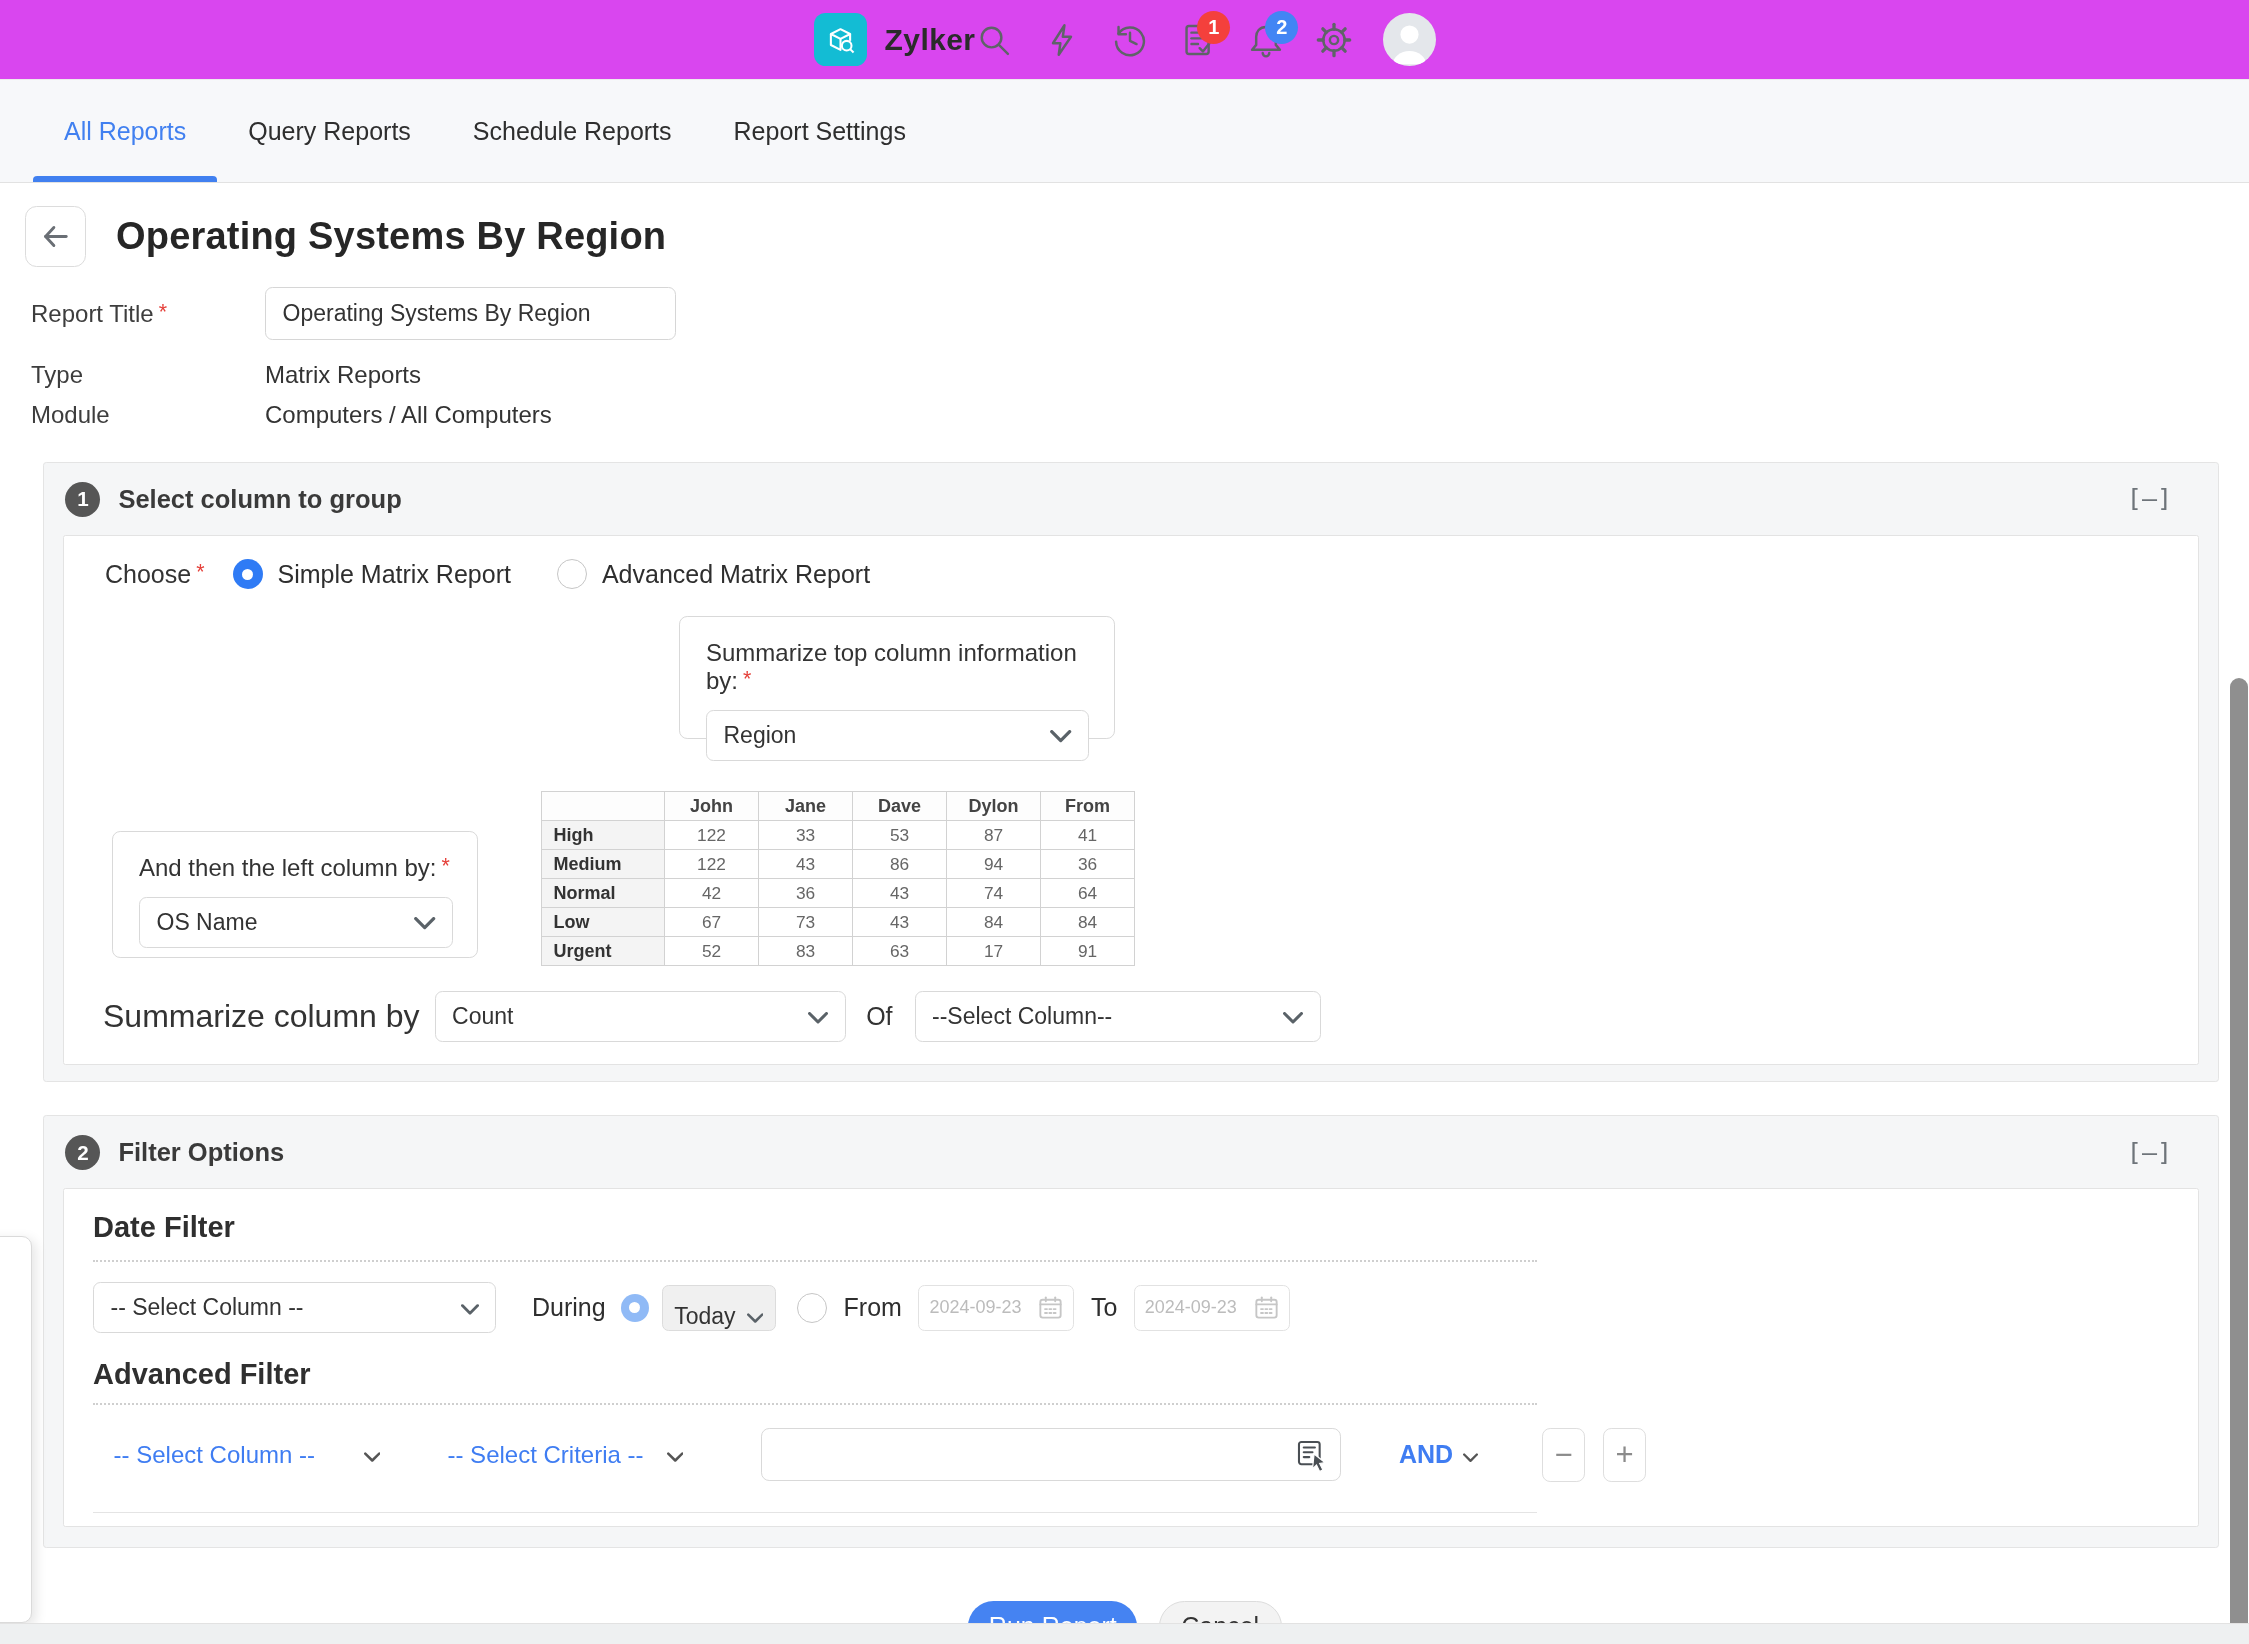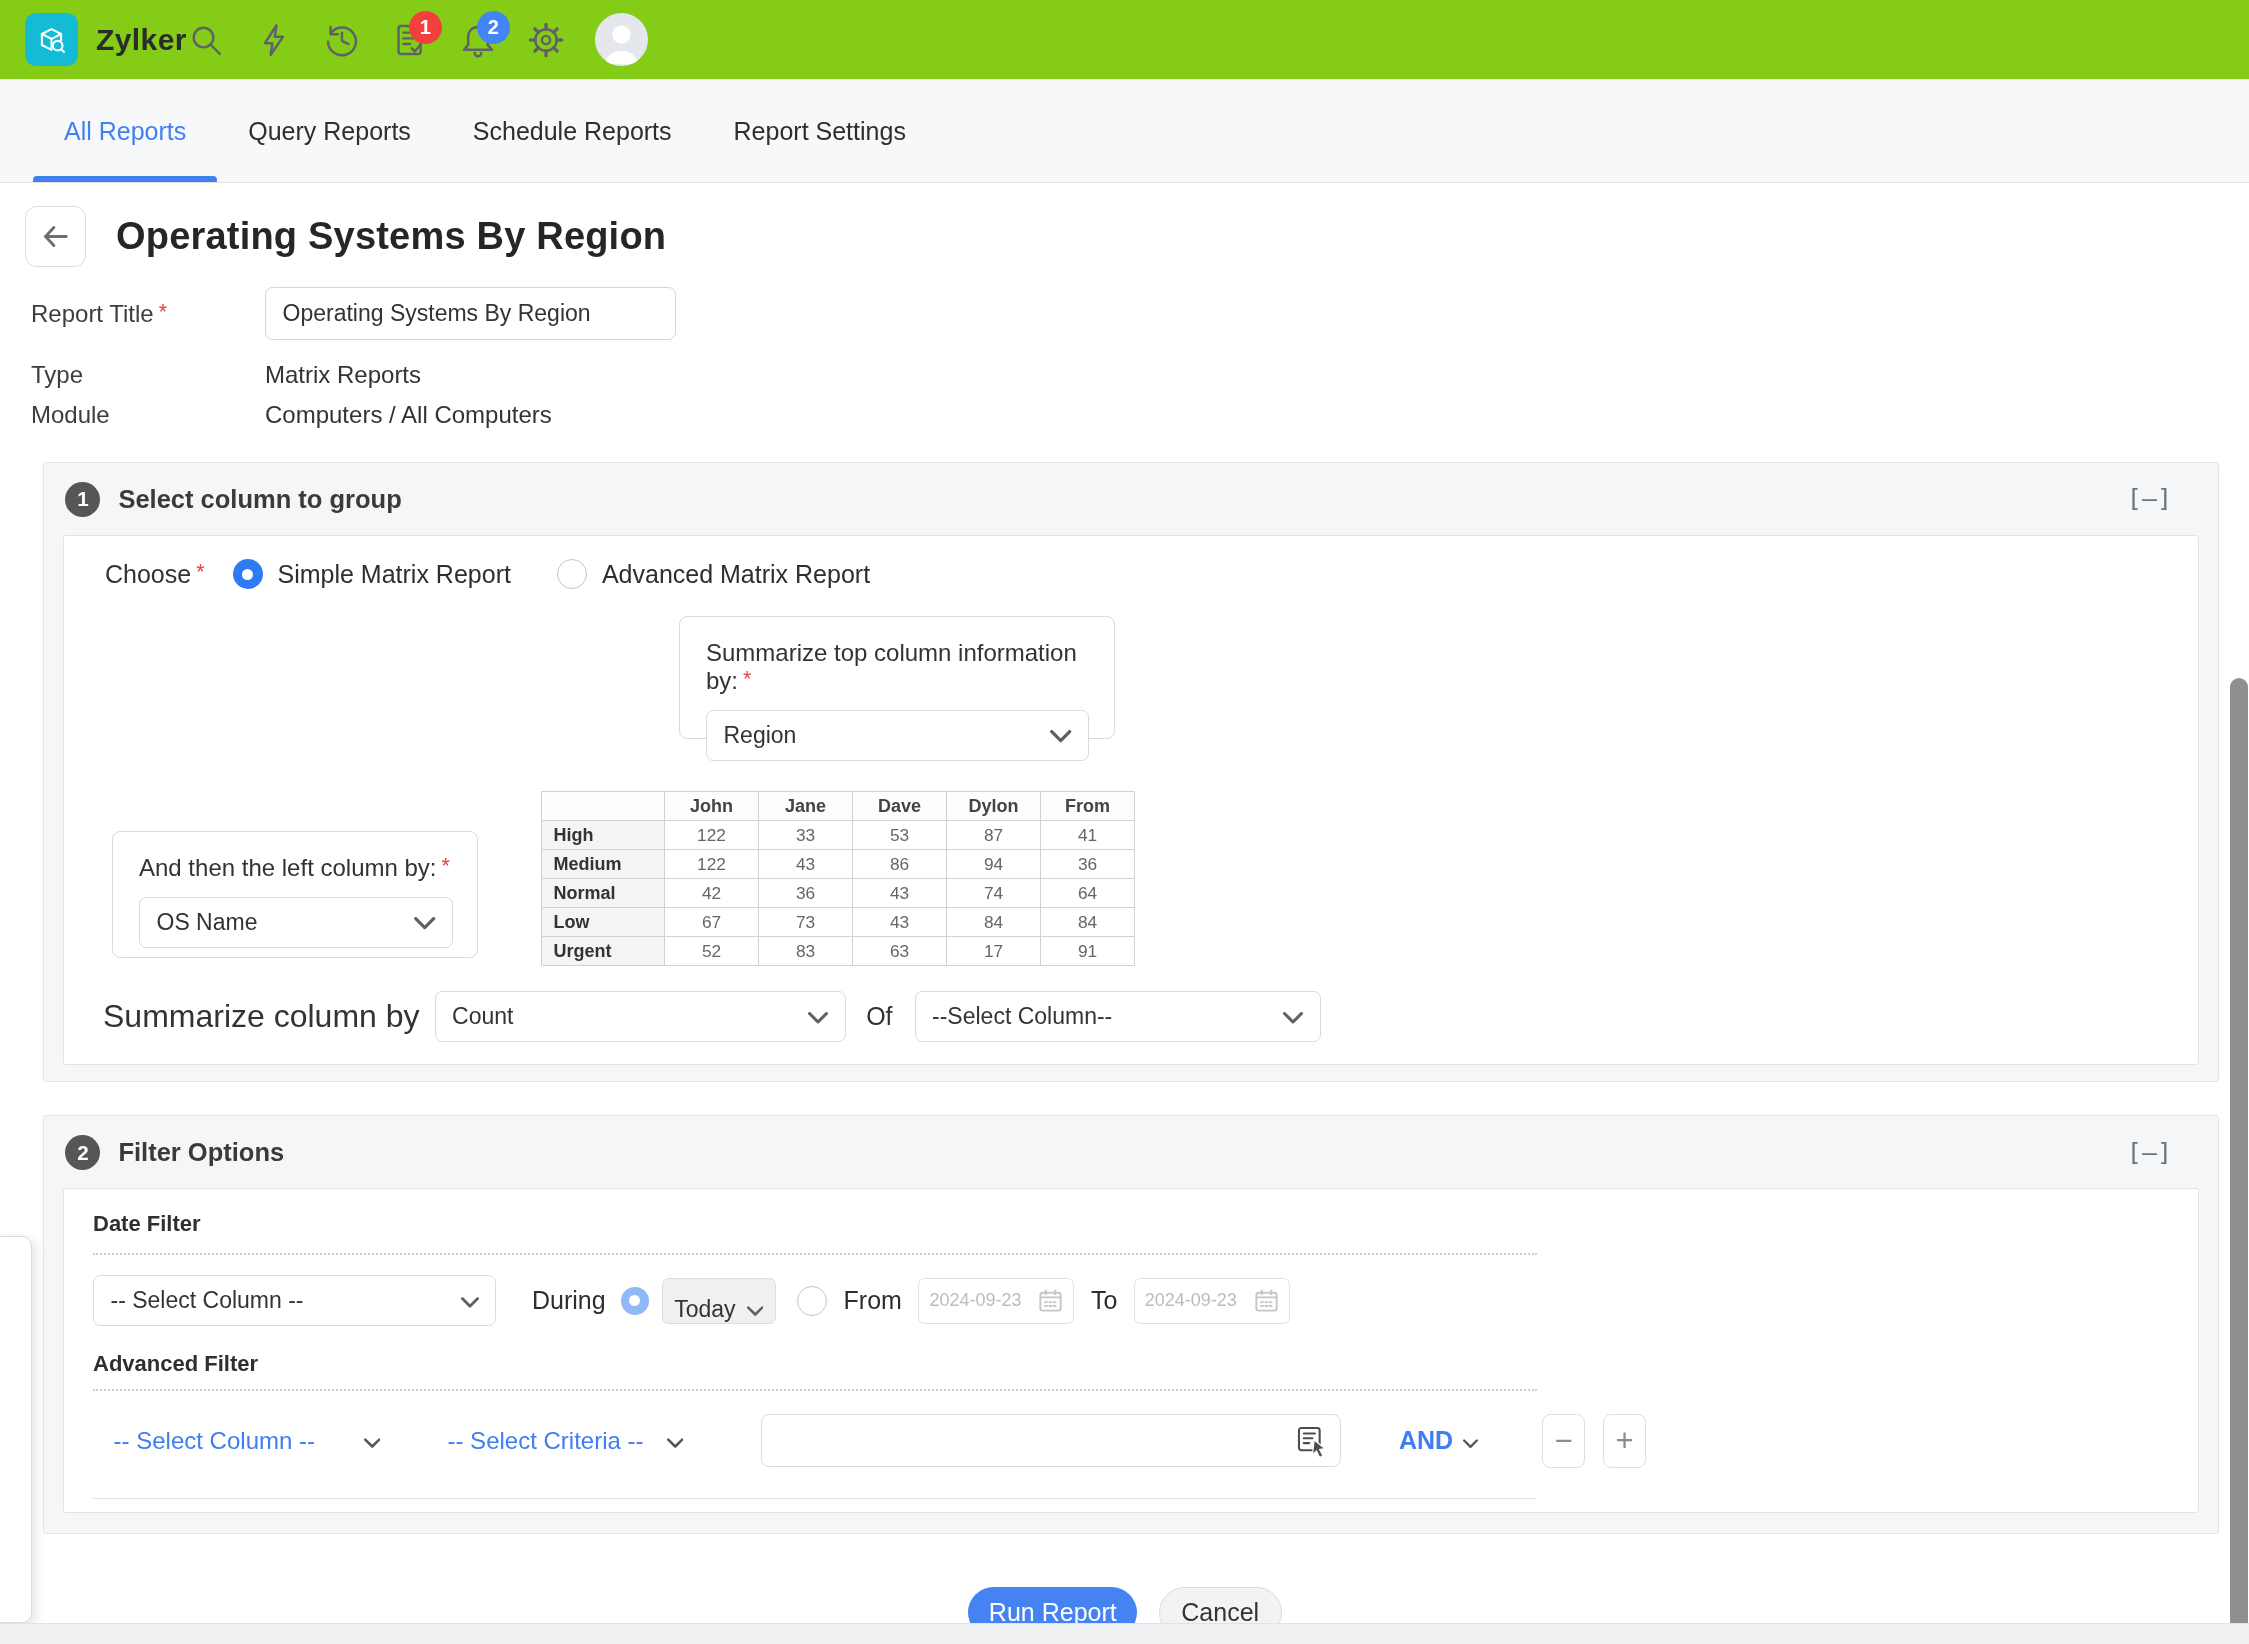--- a/index.html
+++ b/index.html
@@ -1,22 +1,22 @@
 <!DOCTYPE html>
 <html style="font-size:13px"><head>
 <meta charset="utf-8">
 <style>
   * { margin:0; padding:0; box-sizing:border-box; }
   html,body { background:#eef0f2; }
   body { font-family:"Liberation Sans", sans-serif; }
   .screen { position:relative; width:2250px; height:1644px; background:#fff; overflow:hidden; }
 
   
-  .topbar { position:absolute; top:0; left:0; width:100%; height:79px; background:#84cc16;
-            display:flex; align-items:center; justify-content:flex-start; padding:0 25px; }
+  .topbar { position:absolute; top:0; left:0; width:100%; height:79px; background:#d946ef;
+            display:flex; align-items:center; justify-content:center; padding:0 25px; }
   .brand { display:flex; align-items:center; }
   .logo-box { width:53px; height:53px; border-radius:11.5px; background:#13bcd4; display:flex; align-items:center; justify-content:center; }
   .brand-name { font-size:30px; font-weight:600; color:#2b2b2b; margin-left:18px; letter-spacing:0.4px; }
   .top-icons { display:flex; align-items:center; gap:30px; }
   .tico { width:38px; height:38px; display:flex; align-items:center; justify-content:center; position:relative; cursor:pointer; }
   .tico svg { stroke:#5f6368; fill:none; stroke-width:3; stroke-linecap:round; stroke-linejoin:round; }
   .badge { position:absolute; top:-10px; right:-13px; min-width:33px; height:33px; border-radius:16.5px;
            color:#fff; font-size:20px; font-weight:700; display:flex; align-items:center; justify-content:center; padding:0 5px; }
   .badge.red { background:#f4403c; }
   .badge.blue { background:#4285f4; }
@@ -83,21 +83,21 @@
   .preview-table td.val { width:94px; font-size:17.3px; color:#666; font-weight:400; }
 
   .summarize-row { display:flex; align-items:center; margin-top:23px; padding:0 0 21.4px 39px; }
   .summarize-row .slabel { font-size:32px; color:#333; }
   .sel-fn { width:411px; margin-left:15px; }
   .of-label { font-size:25px; color:#333; margin-left:20.6px; }
   .sel-col { width:406px; margin-left:22px; }
 
   
   .card2 { padding:21.4px 0 13px 29px; }
-  .sub-head { font-size:22px; font-weight:700; color:#2f2f2f; }
+  .sub-head { font-size:29px; font-weight:700; color:#2f2f2f; }
   .dotted { width:1444px; border-bottom:2.5px dotted #cfcfcf; margin-top:16.5px; }
   .date-row { display:flex; align-items:center; margin-top:20px; }
   .date-sel { width:403px; }
   .during-label { font-size:25px; color:#2e2e2e; margin-left:36px; }
   .date-row .radio { margin-left:15px; }
   .today-sel { width:114px; height:46px; background:#f0f0f0; border:1.6px solid #dcdcdc; border-radius:6.6px; display:flex;
                align-items:flex-end; justify-content:space-between; padding:0 11.5px; font-size:23px; color:#333; margin-left:13px; cursor:pointer; }
   .from-label, .to-label { font-size:25px; color:#2e2e2e; margin-left:16.5px; }
   .date-input { width:156px; height:46px; border:1.6px solid #e2e2e2; border-radius:6.6px; background:#fff; display:flex;
                 align-items:center; justify-content:space-between; padding:0 10px; font-size:18px; color:#bcbcbc; margin-left:16.5px; }

